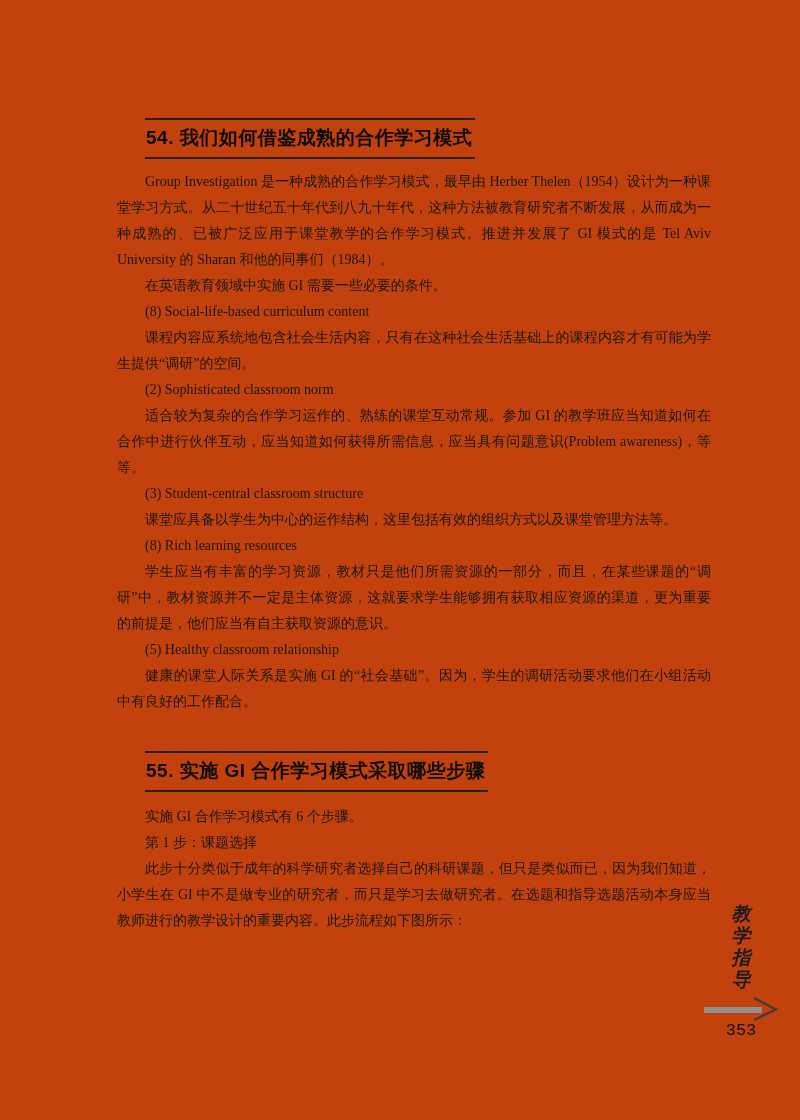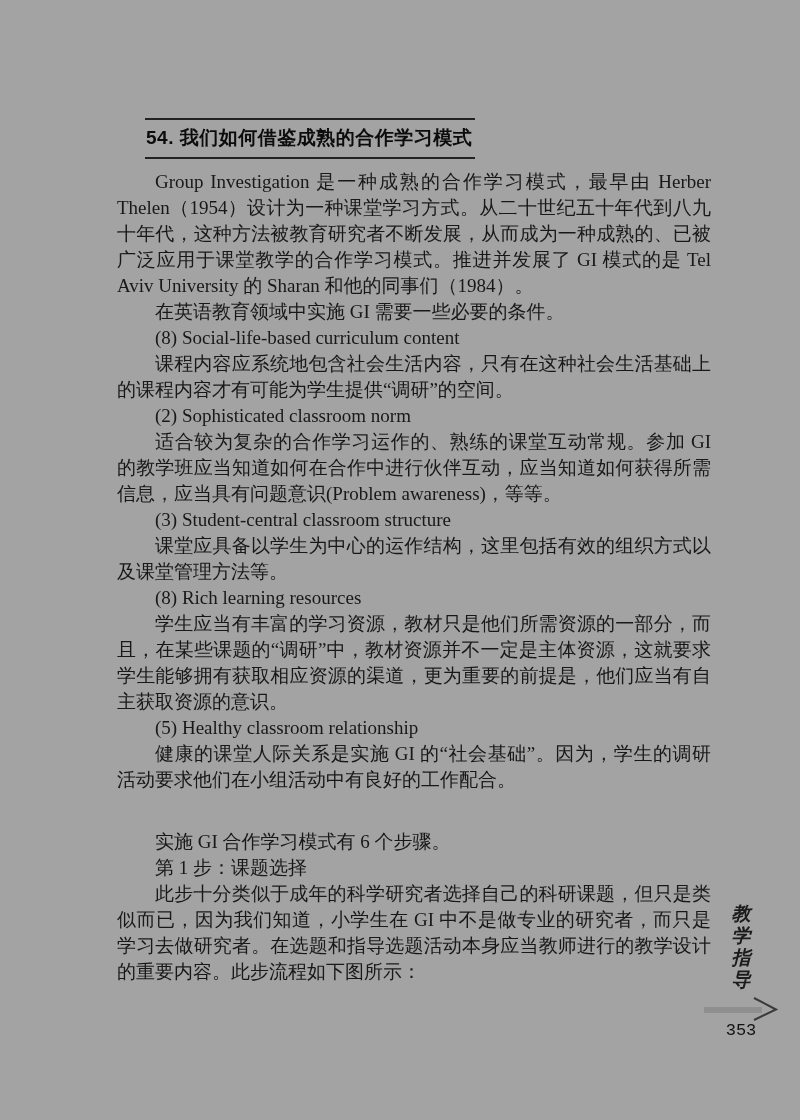--- a/index.html
+++ b/index.html
@@ -7,21 +7,21 @@
   body {
     width: 800px; height: 1120px;
     background: #ffffff;
     font-family: "Liberation Serif", "DejaVu Serif", serif;
     color: #161616;
     position: relative;
     overflow: hidden;
   }
   .page {
     position: absolute; inset: 0;
-    background: #a3a3a3;
+    background: #c2410c;
   }
   .content {
     position: absolute;
     left: 117px; top: 118px;
     width: 594px;
   }
   .heading-block {
     display: inline-block;
     margin-left: 28px;
     padding: 6px 3px 7px 1px;
@@ -32,21 +32,21 @@
     font-size: 19px;
     letter-spacing: 0.5px;
     color: #0c0c0c;
     line-height: 1.25;
   }
   .sec-54 .heading-block { margin-bottom: 10px; }
   .sec-55 { margin-top: 36px; }
   .sec-55 .heading-block { margin-bottom: 12px; }
   .para {
     margin: 0;
-    font-size: 19px;
+    font-size: 14px;
     line-height: 26px;
     text-align: justify;
     text-indent: 2em;
     color: #181818;
     word-break: break-word;
   }
   .side-marker {
     position: absolute;
     left: 702px; top: 903px;
     width: 78px;
@@ -89,20 +89,21 @@
       <p class="para">适合较为复杂的合作学习运作的、熟练的课堂互动常规。参加 GI 的教学班应当知道如何在合作中进行伙伴互动，应当知道如何获得所需信息，应当具有问题意识(Problem awareness)，等等。</p>
       <p class="para">(3) Student-central classroom structure</p>
       <p class="para">课堂应具备以学生为中心的运作结构，这里包括有效的组织方式以及课堂管理方法等。</p>
       <p class="para">(8) Rich learning resources</p>
       <p class="para">学生应当有丰富的学习资源，教材只是他们所需资源的一部分，而且，在某些课题的“调研”中，教材资源并不一定是主体资源，这就要求学生能够拥有获取相应资源的渠道，更为重要的前提是，他们应当有自主获取资源的意识。</p>
       <p class="para">(5) Healthy classroom relationship</p>
       <p class="para">健康的课堂人际关系是实施 GI 的“社会基础”。因为，学生的调研活动要求他们在小组活动中有良好的工作配合。</p>
     </section>
 
     <section class="sec-55">
+      <div class="heading-block">55. 实施 GI 合作学习模式采取哪些步骤</div>
 
       <p class="para">实施 GI 合作学习模式有 6 个步骤。</p>
       <p class="para">第 1 步：课题选择</p>
       <p class="para">此步十分类似于成年的科学研究者选择自己的科研课题，但只是类似而已，因为我们知道，小学生在 GI 中不是做专业的研究者，而只是学习去做研究者。在选题和指导选题活动本身应当教师进行的教学设计的重要内容。此步流程如下图所示：</p>
     </section>
 
   </div>
 
   <div class="side-marker">
     <div class="side-label">

